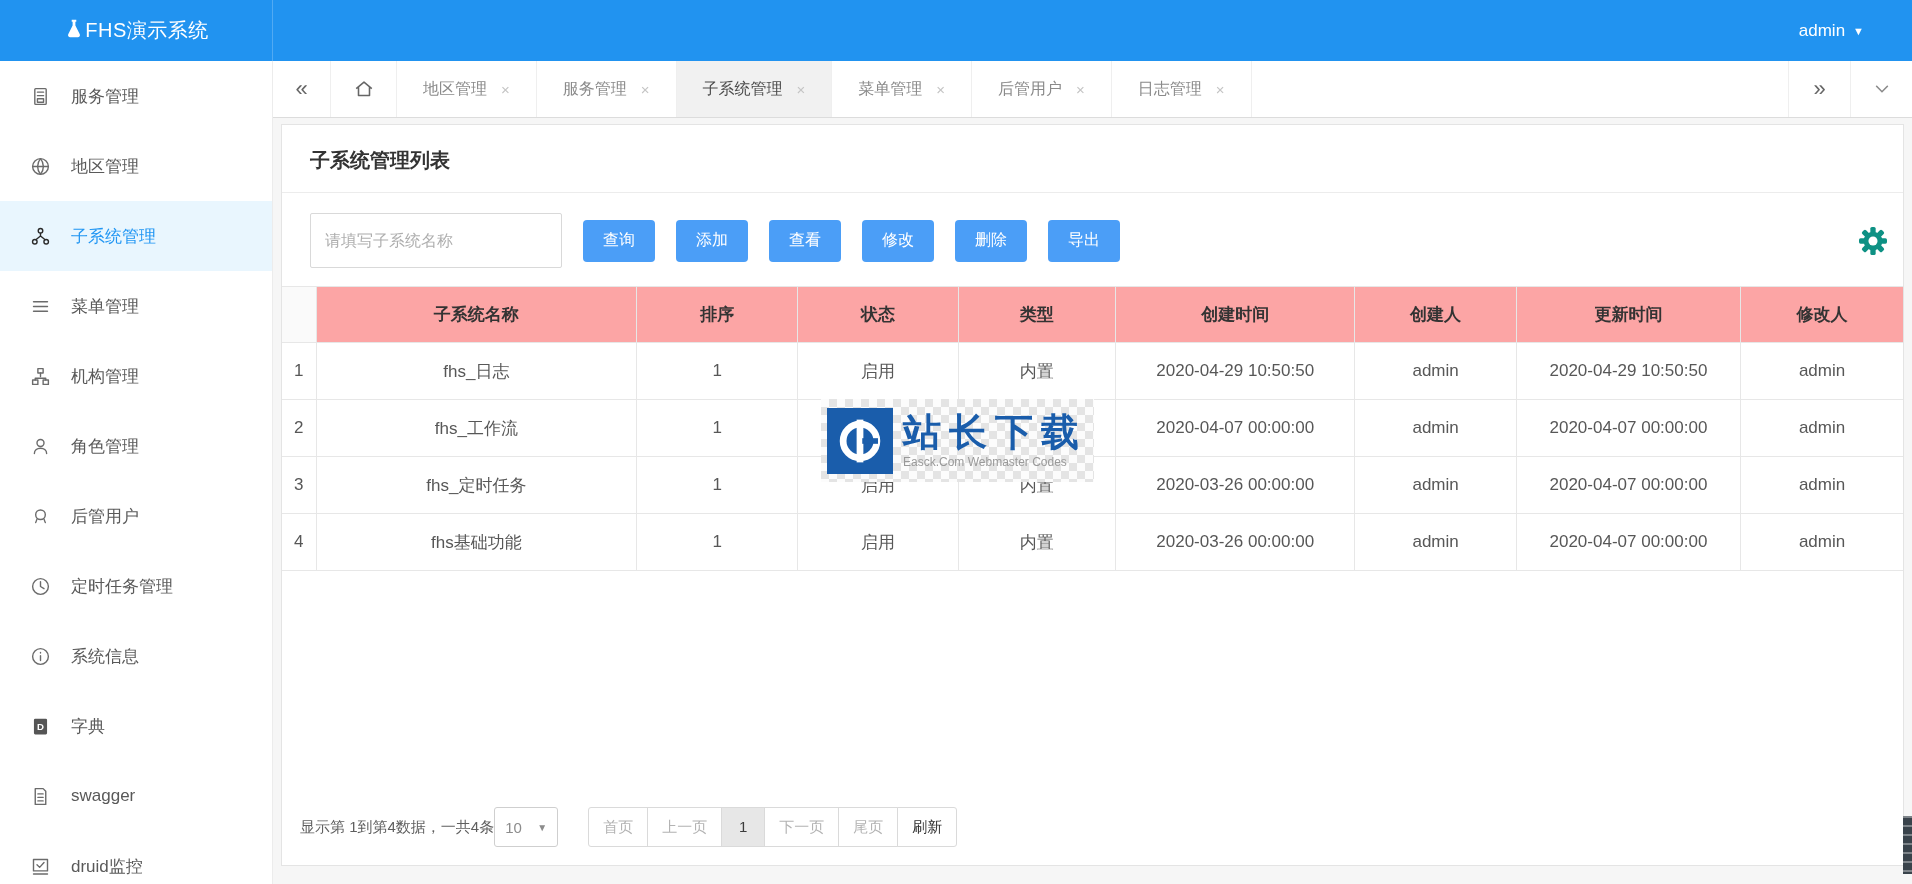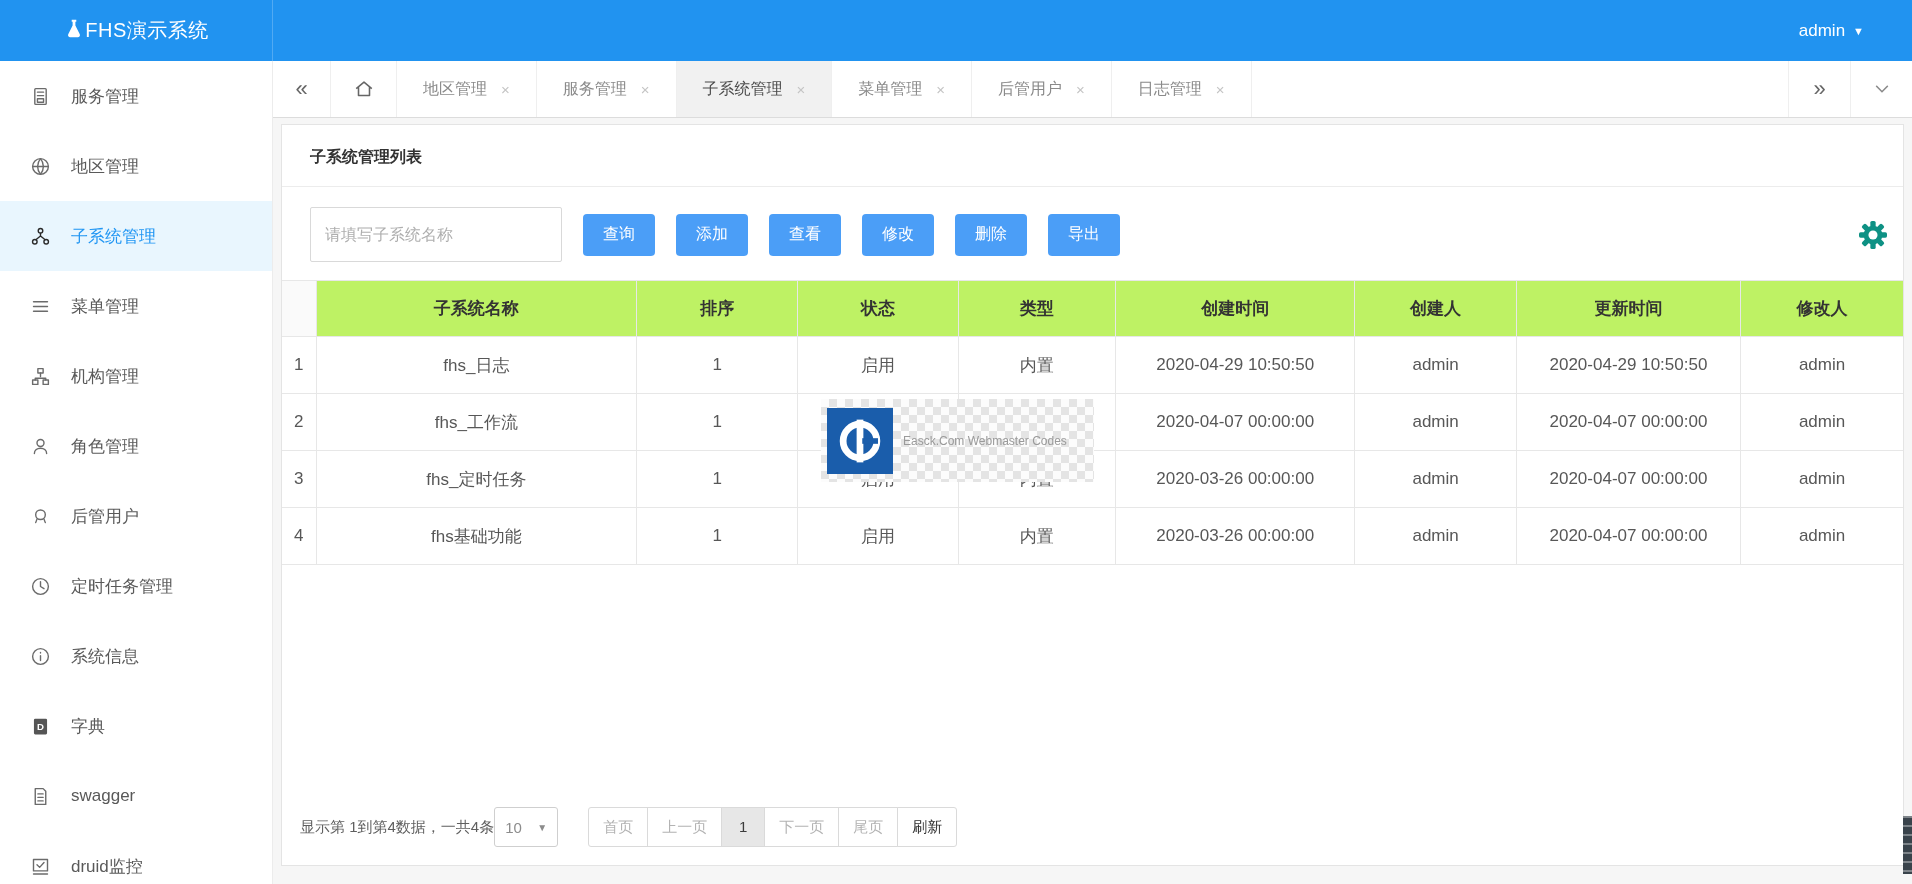--- a/index.html
+++ b/index.html
@@ -43,34 +43,34 @@
   .tab { display:flex; align-items:center; gap:14px; padding:0 26px; border-right:1px solid #efefef;
     color:#8a8a8a; font-size:16px; cursor:pointer; white-space:nowrap; }
   .tab .close { color:#c4c4c4; font-size:15px; }
   .tab.active { background:#f1f1f1; color:#4a4a4a; }
   .tabbar-right { margin-left:auto; display:flex; align-items:stretch; }
   .tb-end { border-right:none; border-left:1px solid #efefef; width:62px; }
 
   
   .workspace { flex:1; padding:6px 8px 18px; min-height:0; }
   .card { background:#fff; border:1px solid #e4e4e4; height:100%; display:flex; flex-direction:column; }
-  .card-title { padding:22px 28px 18px; font-size:16px; font-weight:bold; color:#333;
+  .card-title { padding:22px 28px 18px; font-size:20px; font-weight:bold; color:#333;
     border-bottom:1px solid #ececec; }
   .toolbar { display:flex; align-items:center; padding:20px 10px 18px 28px; }
   .search-input { width:252px; height:55px; border:1px solid #d9d9d9; border-radius:2px;
     padding:0 14px; font-size:16px; color:#444; outline:none; font-family:inherit; }
   .search-input::placeholder { color:#aeaeae; }
   .btn { width:72px; height:42px; margin-left:21px; border:none; border-radius:4px;
     background:#4b9ef7; color:#fff; font-size:16px; cursor:pointer; font-family:inherit; }
   .gear-wrap { margin-left:auto; display:flex; align-items:center; padding-right:4px; cursor:pointer; }
 
   
   .grid { width:100%; border-collapse:collapse; table-layout:fixed; }
   .grid th, .grid td { border:1px solid #e7e7e7; text-align:center; font-size:17px; }
-  .grid th { background:#bef264; color:#333; font-weight:bold; height:56px; }
+  .grid th { background:#fca5a5; color:#333; font-weight:bold; height:56px; }
   .grid td { color:#575757; height:57px; background:#fff; }
   .grid th:first-child, .grid td:first-child { border-left:none; }
   .grid th:last-child, .grid td:last-child { border-right:none; }
   .grid th:first-child { background:#fafafa; }
   .col-num { width:34px; } .col-name { width:320px; } .col-sort { width:161px; }
   .col-status { width:160px; } .col-type { width:157px; } .col-ctime { width:239px; }
   .col-cuser { width:161px; } .col-utime { width:224px; } .col-muser { width:162px; }
 
   .table-spacer { flex:1; }
 
@@ -398,19 +398,20 @@
 
   <div class="watermark">
     <div class="wm-logo">
       <svg viewBox="0 0 48 48" width="54" height="54">
         <circle cx="24" cy="24" r="15" fill="none" stroke="#fff" stroke-width="6"></circle>
         <line x1="24" y1="5" x2="24" y2="43" stroke="#fff" stroke-width="6"></line>
         <line x1="26" y1="24" x2="40" y2="24" stroke="#1a5dab" stroke-width="5"></line>
       </svg>
     </div>
     <div class="wm-right">
+      <span class="wm-title">站长下载</span>
       <span class="wm-sub">Easck.Com Webmaster Codes</span>
     </div>
   </div>
 
   <div class="edge-widget"></div>
 
 </div>
 
 </body></html>

